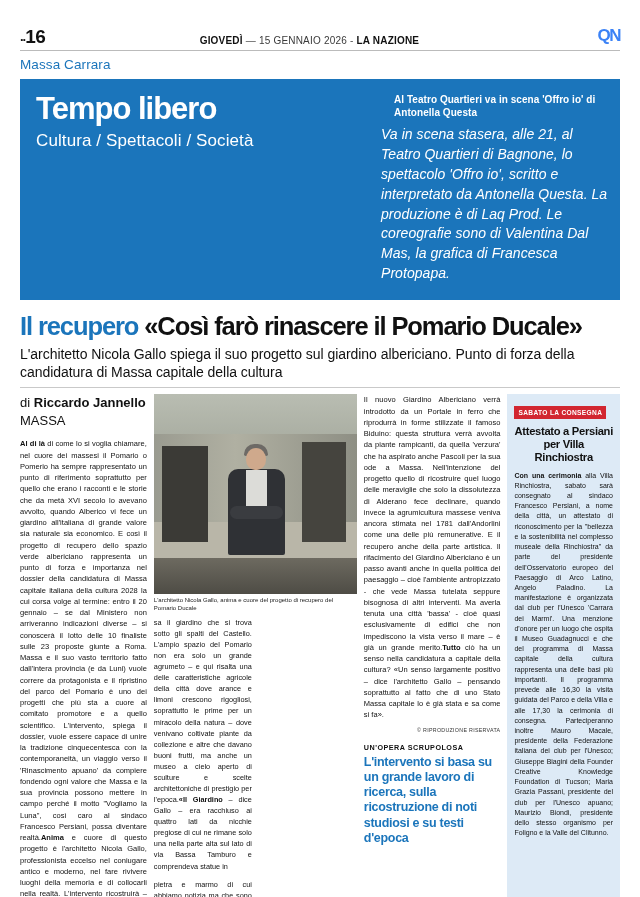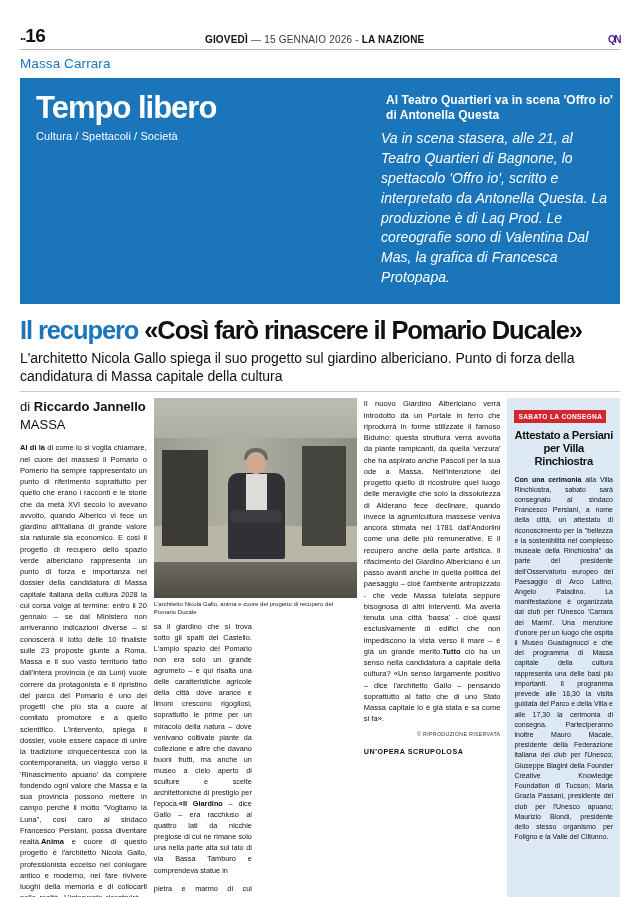--- a/index.html
+++ b/index.html
@@ -13,33 +13,33 @@
   .page{position:relative;width:640px;height:897px;box-sizing:border-box;padding:0 20px;}
 
   
   .masthead{display:flex;align-items:flex-end;justify-content:space-between;padding-top:26px;padding-bottom:4px;}
   .folio{font-weight:bold;font-size:19px;letter-spacing:-0.5px;line-height:1;}
   .folio .dots{font-size:13px;letter-spacing:-1px;vertical-align:2px;}
   .dateline{font-size:10px;letter-spacing:0.2px;white-space:nowrap;position:relative;left:-12px;}
   .dateline b{font-weight:bold;}
   .dateline .sep{color:#555;}
   .dateline .light{color:#3a3a3a;font-weight:normal;}
-  .logo{font-weight:bold;font-size:10px;letter-spacing:-1.5px;color:#4c1d95;text-align:center;}
+  .logo{font-weight:bold;font-size:17px;letter-spacing:-1.5px;color:#3b82f6;text-align:center;}
   .rule-top{border-bottom:1px solid #bbb;margin:0 0 6px 0;}
 
   
   .section-label{color:#1b75bb;font-size:13.5px;letter-spacing:0.1px;padding-bottom:7px;}
 
   
   .banner{background:#1b75bb;color:#fff;display:flex;padding:14px 4px 16px 16px;box-sizing:border-box;}
   .banner-left{flex:0 0 335px;}
   .banner-title{font-size:31px;font-weight:bold;letter-spacing:-1px;line-height:1;}
-  .banner-sub{font-size:11px;margin-top:7px;letter-spacing:0.1px;}
+  .banner-sub{font-size:17px;margin-top:7px;letter-spacing:0.1px;}
   .banner-right{flex:1;padding-left:10px;}
-  .banner-right h4{margin:1px 0 6px 5px;font-size:12px;font-weight:bold;letter-spacing:0.05px;line-height:1.25;}
+  .banner-right h4{margin:1px 0 6px 13px;font-size:10px;font-weight:bold;letter-spacing:0.05px;line-height:1.25;}
   .banner-right p{margin:0;font-size:14px;font-style:italic;line-height:1.42;letter-spacing:0.05px;}
 
   
   .headline-wrap{padding-top:13px;}
   .headline{font-size:25.5px;font-weight:bold;letter-spacing:-1.1px;line-height:1.03;}
   .headline .kicker{color:#1b75bb;}
   .subhead{font-size:14px;margin-top:7px;letter-spacing:-0.05px;line-height:1.25;}
   .hr-thin{border-bottom:1px solid #c9c9c9;margin-top:6px;}
 
   
@@ -171,20 +171,21 @@
         <div class="col c3">
           <p class="body tight">pietra e marmo di cui abbiamo notizia ma che sono per la maggior parte sparite. Al suo interno il Pomario possedeva anche un giardino segreto nel quale il Duca coltivava piante officinali e altre specie. Non risulta ci fosse un vero e proprio labirinto tipico dell'epoca, ma un po' tutti i quadrati erano fatti per perdersi nella bellezza del luogo». Per studiare bene il recupero, Gallo e la sua equipe si sono basati su testi d'epoca e sulla ricostruzione di studiosi come Stefano Giampaoli ma anche ovviamente su un lavoro scrupoloso di ricerca. Come quello che riguarda la posizione del Portale che ora si trova su via Palestro.</p>
         </div>
       </div>
     </div>
 
     <div class="col c4">
       <p class="body"><span>Il nuovo Giardino Albericiano verrà introdotto da un Portale in ferro che riprodurrà in forme stilizzate il famoso Biduino: questa struttura verrà avvolta da piante rampicanti, da quella 'verzura' che ha aspirato anche Pascoli per la sua ode a Massa. Nell'intenzione del progetto quello di ricostruire quel luogo delle meraviglie che solo la dissolutezza di Alderano fece declinare, quando invece la agrumicultura massese veniva ancora stimata nel 1781 dall'Andorlini come una delle più remunerative. E il recupero anche della parte artistica. Il rifacimento del Giardino Albericiano è un passo avanti anche in quella politica del paesaggio – cioè l'ambiente antropizzato - che vede Massa tutelata seppure bisognosa di altri interventi. Ma averla tenuta una città 'bassa' - cioè quasi esclusivamente di edifici che non impediscono la vista verso il mare – è già un grande merito.</span><b>Tutto</b><span> ciò ha un senso nella candidatura a capitale della cultura? «Un senso largamente positivo – dice l'architetto Gallo – pensando soprattutto al fatto che di uno Stato Massa capitale lo è già stata e sa come si fa».</span></p>
       <div class="riprod">© RIPRODUZIONE RISERVATA</div>
       <div class="kicker-sm">UN'OPERA SCRUPOLOSA</div>
+      <div class="pullquote">L'intervento si basa su un grande lavoro di ricerca, sulla ricostruzione di noti studiosi e su testi d'epoca</div>
     </div>
 
     <div class="sidebar">
       <div class="badge">SABATO LA CONSEGNA</div>
       <div class="sb-title">Attestato a Persiani per Villa Rinchiostra</div>
       <div class="sb-body"><b>Con una cerimonia</b><span> alla Villa Rinchiostra, sabato sarà consegnato al sindaco Francesco Persiani, a nome della città, un attestato di riconoscimento per la "bellezza e la sostenibilità nel complesso museale della Rinchiostra" da parte del presidente dell'Osservatorio europeo del Paesaggio di Arco Latino, Angelo Paladino. La manifestazione è organizzata dal club per l'Unesco 'Carrara dei Marmi'. Una menzione d'onore per un luogo che ospita il Museo Guadagnucci e che del programma di Massa capitale della cultura rappresenta una delle basi più importanti. Il programma prevede alle 16,30 la visita guidata del Parco e della Villa e alle 17,30 la cerimonia di consegna. Parteciperanno inoltre Mauro Macale, presidente della Federazione italiana dei club per l'Unesco; Giuseppe Biagini della Founder Creative Knowledge Foundation di Tucson; Maria Grazia Passani, presidente del club per l'Unesco apuano; Maurizio Biondi, presidente dello stesso organismo per Foligno e la Valle del Clitunno.</span></div>
     </div>
   </div>
 
 </div>

